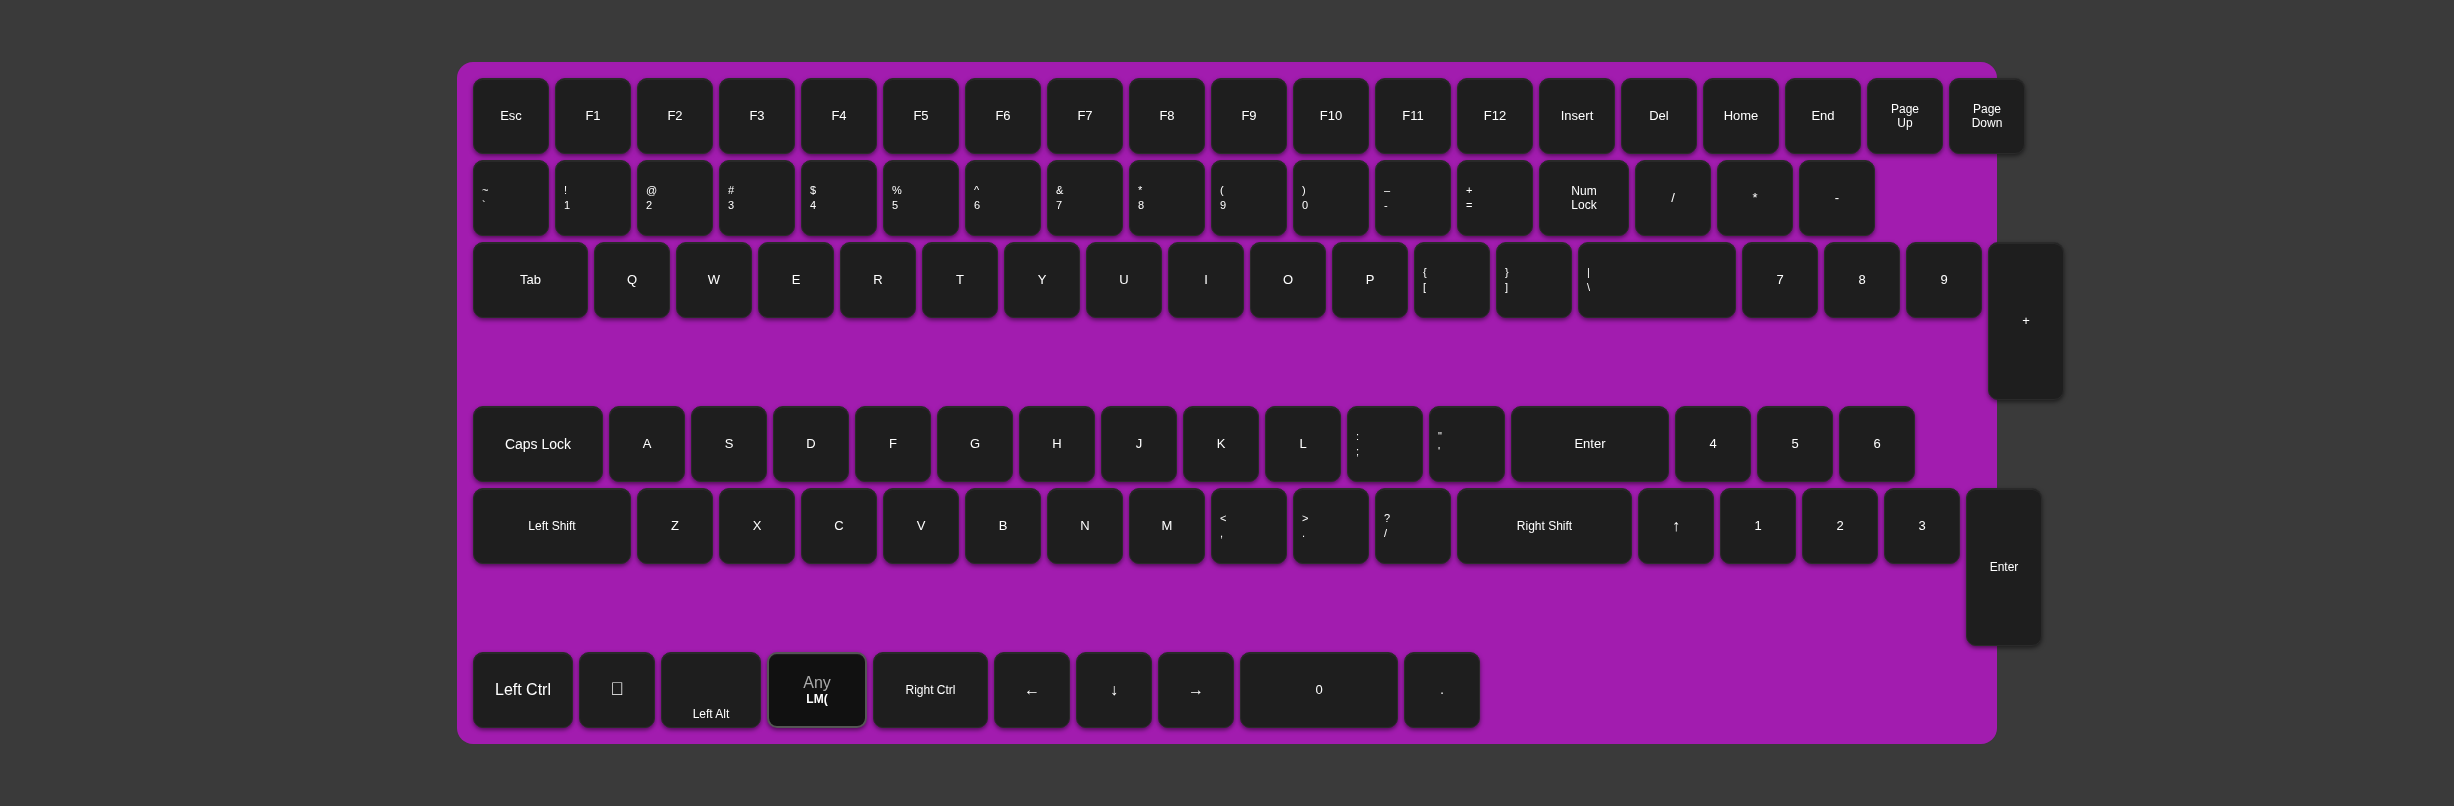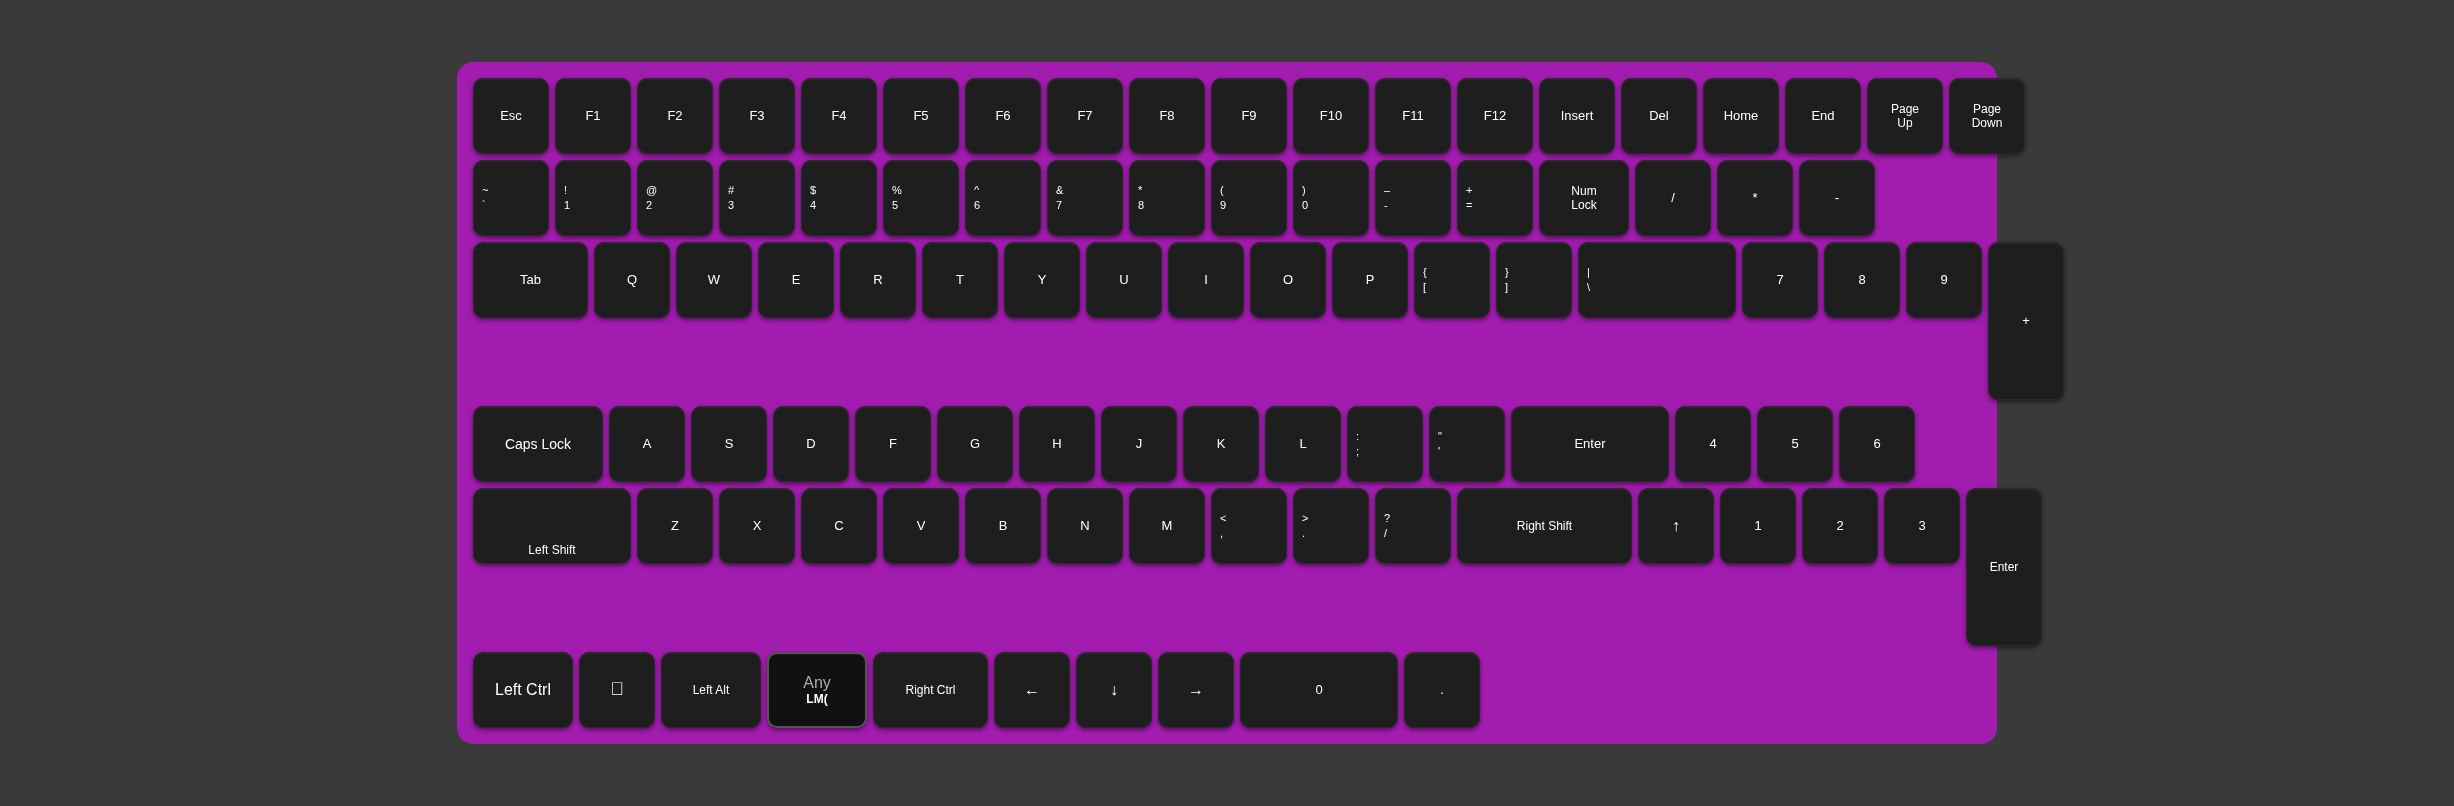--- a/index.html
+++ b/index.html
@@ -53,21 +53,21 @@
       align-items: flex-start;
       width: 100%;
       gap: 2px;
     }
     .key .dual .top { font-size: 11px; }
     .key .dual .bottom { font-size: 11px; }
     .key-w-backspace { width: 158px; }
     .key-w-tab { width: 115px; }
     .key-w-caps { width: 130px; }
     .key-w-enter { width: 158px; }
-    .key-w-lshift { width: 158px; justify-content: flex-end; }
+    .key-w-lshift { width: 158px; }
     .key-w-rshift { width: 175px; }
     .key-w-space { flex: 1; }
     .key-w-lctrl { width: 100px; }
     .key-w-lalt { width: 100px; }
     .key-w-rctrl { width: 115px; text-align: right; }
     .key-numlock { width: 90px; }
     
     .numpad-enter {
       height: 158px;
     }
@@ -441,21 +441,21 @@
       </div>
   </div>
 
   <div class="row">
     <div class="key key-w-lctrl" style="font-size:16px;">
         <span>Left Ctrl</span>
       </div>
     <div class="key">
         <span class="apple-icon"></span>
       </div>
-    <div class="key key-w-lalt" style="font-size:12px;">
+    <div class="key key-w-lalt" style="font-size:12px;justify-content:flex-end;">
         <span>Left Alt</span>
       </div>
     <div class="key any-lm-key" style="width:100px;">
       <span class="any-text">Any</span>
       <span class="lm-text">LM(</span>
     </div>
     <div class="key key-w-rctrl" style="font-size:12px;">
         <span>Right Ctrl</span>
       </div>
     <div class="key">

